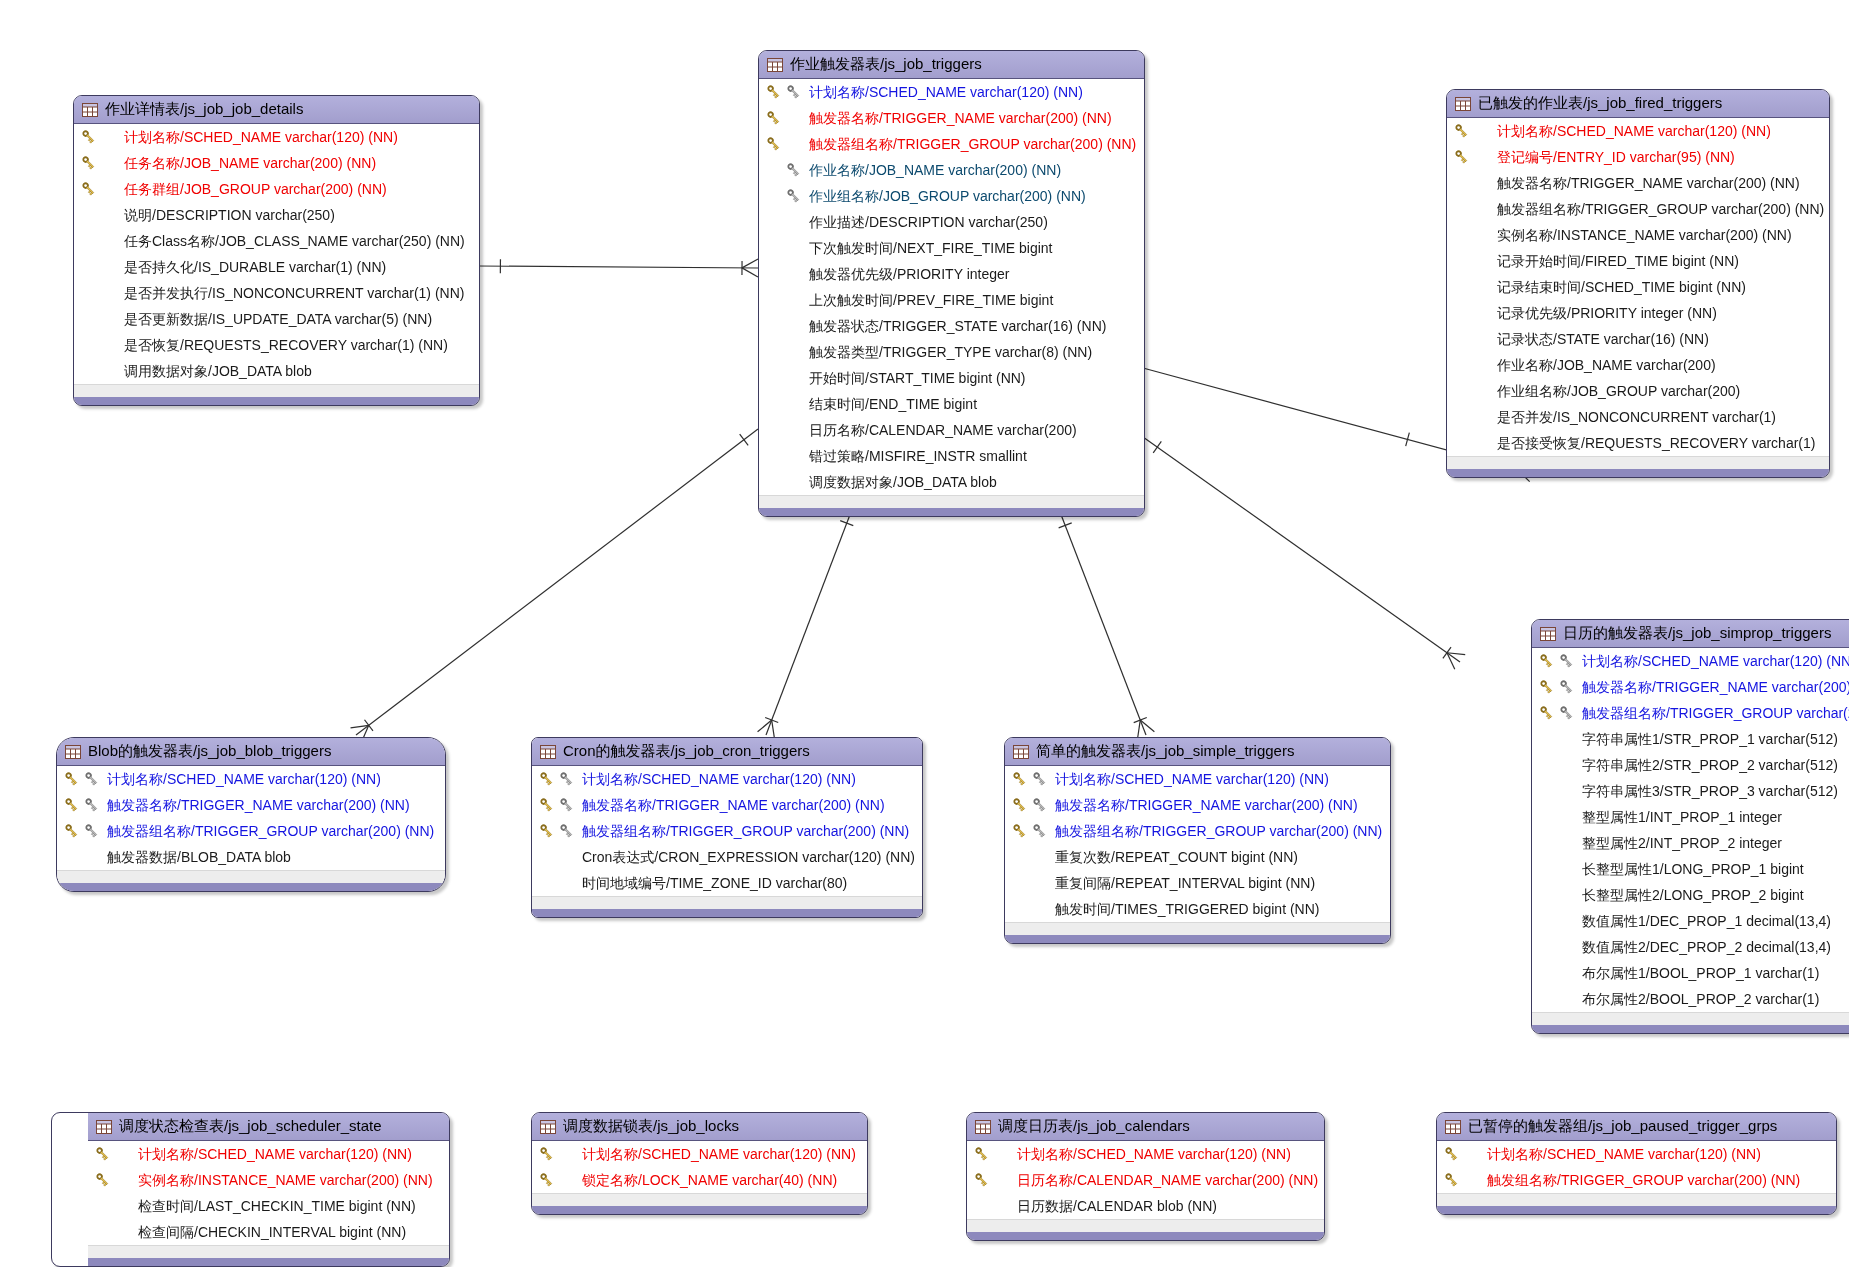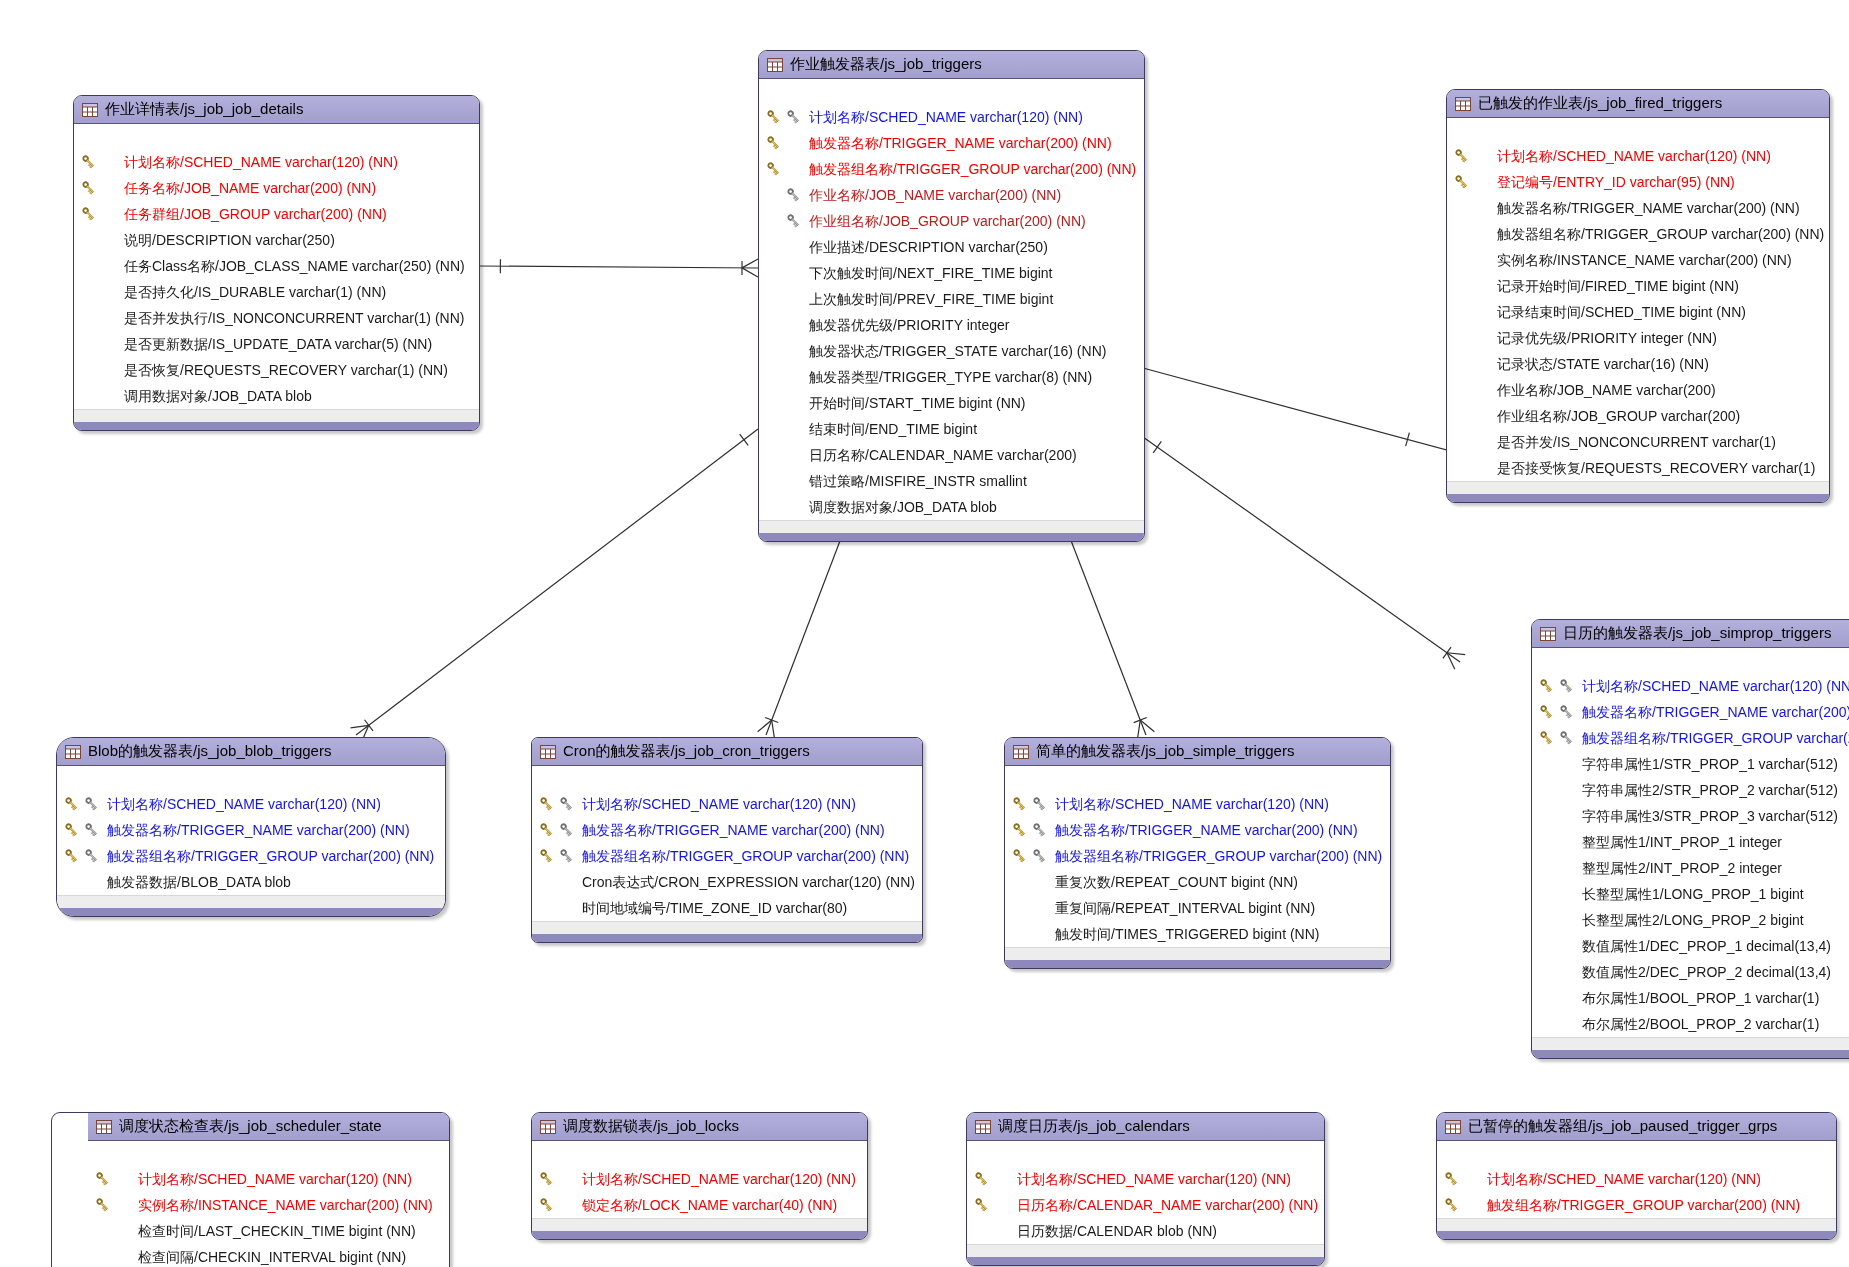--- a/index.html
+++ b/index.html
@@ -13,29 +13,29 @@
     border:1.5px solid #3d3a5e;border-radius:9px;overflow:hidden;
     box-shadow:3px 3px 3px rgba(0,0,0,0.22);
   }
   .tbl-h{
     height:28px;background:linear-gradient(#b3b0dc,#a29ecd);
     border-bottom:1px solid #57537e;display:flex;align-items:center;
     padding-left:8px;box-sizing:border-box;
   }
   .tbl-title{font-size:15px;color:#000;margin-left:7px;white-space:nowrap;}
   .ticon{display:inline-flex;width:16px;height:14px;}
-  .rows{padding:0;margin-top:25px;}
+  .rows{padding:0;}
   .row{position:relative;height:26px;line-height:26px;white-space:nowrap;}
   .flabel{position:absolute;left:50px;top:0;font-size:14px;}
   .key{position:absolute;top:5px;width:15px;height:15px;display:inline-flex;}
   .k1{left:7px;}
   .k2{left:27px;}
   .f-red{color:#f00000;}
   .f-blue{color:#1414e0;}
-  .f-green{color:#b91c1c;}
+  .f-green{color:#0c4a6e;}
   .f-black{color:#1a1a1a;}
   .strip{height:12px;background:#ededed;border-top:1px solid #d8d8d8;}
   .bar{height:8px;background:#8d89bd;}
 </style>
 </head>
 <body>
 
 <div id="canvas">
   <svg id="rel-layer" width="1849" height="1267">
       <g>
@@ -248,24 +248,24 @@
           </span>
           <span class="flabel f-green">作业组名称/JOB_GROUP varchar(200) (NN)</span>
         </div>
         <div class="row">
           <span class="flabel f-black">作业描述/DESCRIPTION varchar(250)</span>
         </div>
         <div class="row">
           <span class="flabel f-black">下次触发时间/NEXT_FIRE_TIME bigint</span>
         </div>
         <div class="row">
+          <span class="flabel f-black">触发器优先级/PRIORITY integer</span>
+        </div>
+        <div class="row">
           <span class="flabel f-black">上次触发时间/PREV_FIRE_TIME bigint</span>
-        </div>
-        <div class="row">
-          <span class="flabel f-black">触发器优先级/PRIORITY integer</span>
         </div>
         <div class="row">
           <span class="flabel f-black">触发器状态/TRIGGER_STATE varchar(16) (NN)</span>
         </div>
         <div class="row">
           <span class="flabel f-black">触发器类型/TRIGGER_TYPE varchar(8) (NN)</span>
         </div>
         <div class="row">
           <span class="flabel f-black">开始时间/START_TIME bigint (NN)</span>
         </div>

